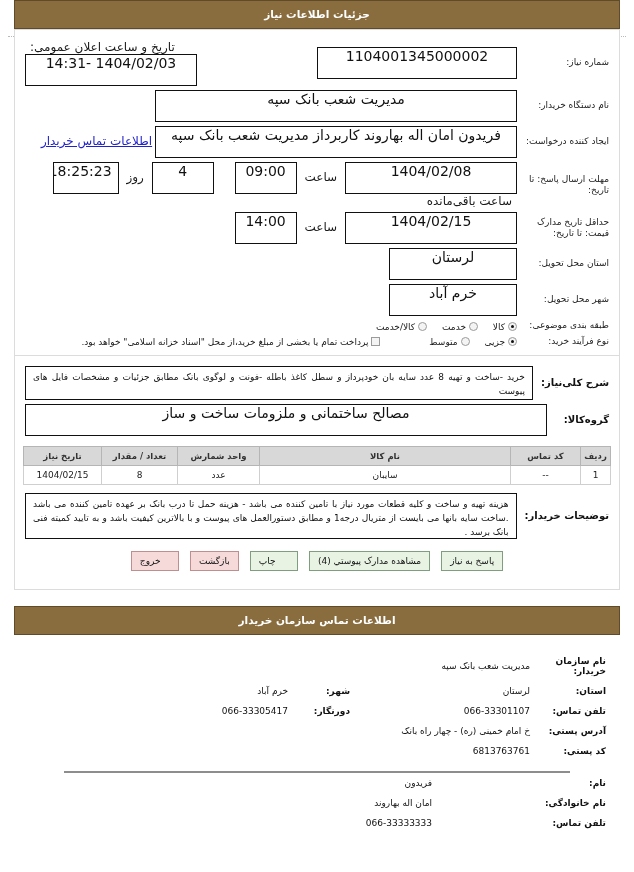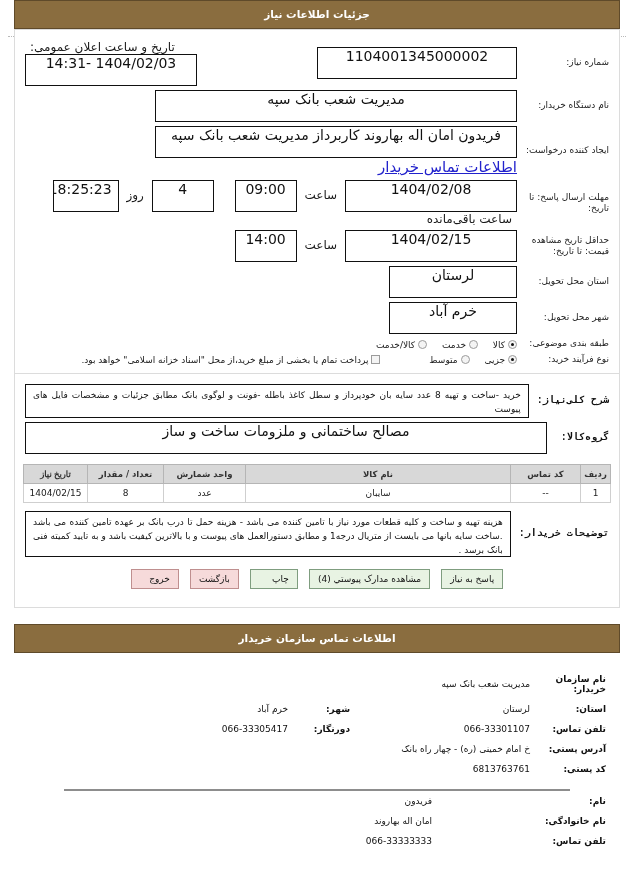--- a/index.html
+++ b/index.html
@@ -70,21 +70,21 @@
     white-space: nowrap;
   }
   .box.big { width: 362px; text-align: center; }
   .box.num { width: 200px; }
   .box.date { width: 172px; }
   .box.time { width: 62px; }
   .box.days { width: 62px; }
   .box.clock { width: 66px; }
   .box.prov { width: 128px; }
   .inline-lbl { font-size: 12px; padding: 0 5px; color: #1a1a1a; white-space: nowrap; }
-  .link { color: #2222cc; font-size: 15px; white-space: nowrap; }
+  .link { color: #2222cc; font-size: 12px; white-space: nowrap; }
 
   .radio {
     display: inline-block;
     width: 9px; height: 9px;
     border: 1px solid #9b9b9b;
     border-radius: 50%;
     background: #f4f4f4;
     vertical-align: -1px;
     position: relative;
     margin-left: 3px;
@@ -102,21 +102,21 @@
     width: 9px; height: 9px;
     border: 1px solid #9b9b9b;
     background: #f4f4f4;
     vertical-align: -1px;
     margin-left: 3px;
   }
   .optlbl { font-size: 9px; margin-left: 12px; color: #1a1a1a; }
 
   .note { font-size: 9px; color: #1a1a1a; }
 
-  .sec-title { font-weight: bold; font-size: 10px; color: #111; white-space: nowrap; font-family: Liberation Mono, monospace; }
+  .sec-title { font-weight: bold; font-size: 10px; color: #111; white-space: nowrap; }
   .textarea {
     border: 1px solid #111;
     background: #fff;
     font-size: 9px;
     line-height: 1.55;
     padding: 4px 7px;
     color: #111;
     text-align: justify;
   }
   .hdr-sub { font-weight: bold; font-size: 10px; color: #111; padding: 6px 0 4px 0; text-align: right; }
@@ -142,21 +142,21 @@
   .btnrow { text-align: center; padding: 8px 0 10px 0; }
   .btn {
     display: inline-block;
     font-size: 9px;
     padding: 2px 8px;
     margin: 0 3px;
     border: 1px solid #7f9d7f;
     background: #e8f3e3;
     color: #111;
     min-width: 48px;
-    text-align: right;
+    text-align: left;
     line-height: 14px;
   }
   .btn.red { background: #f6dada; border-color: #bf8f8f; }
 
   table.contact { width: 100%; border-collapse: collapse; font-size: 9px; }
   table.contact td { padding: 5px 4px; color: #111; }
   td.clbl { text-align: right; font-weight: bold; width: 76px; font-size: 9px; }
   td.cval { text-align: right; font-size: 9px; width: 180px; }
   td.clbl2 { text-align: right; font-weight: bold; width: 62px; font-size: 9px; }
   td.cval2 { text-align: right; font-size: 9px; }
@@ -223,21 +223,21 @@
             <span class="box date">1404/02/08</span>
             <span class="inline-lbl">ساعت</span>
             <span class="box time">09:00</span>
             <span class="box days" style="margin-right:18px;">4</span>
             <span class="inline-lbl">روز</span>
             <span class="box clock">18:25:23</span>
             <span class="inline-lbl">ساعت باقی‌مانده</span>
           </td>
         </tr>
         <tr>
-          <td class="lbl">حداقل تاریخ مشاهده قیمت: تا تاریخ:</td>
+          <td class="lbl">حداقل تاریخ مدارک قیمت: تا تاریخ:</td>
           <td colspan="2" style="text-align:right;">
             <span class="box date">1404/02/15</span>
             <span class="inline-lbl">ساعت</span>
             <span class="box time">14:00</span>
           </td>
         </tr>
         <tr>
           <td class="lbl">استان محل تحویل:</td>
           <td colspan="2" style="text-align:right;">
             <span class="box prov">لرستان</span>
@@ -295,21 +295,21 @@
 
       <div style="padding:8px 2px 0 2px;">
         <table class="grid">
           <thead>
             <tr>
               <th style="width:30px;">ردیف</th>
               <th style="width:70px;">کد تماس</th>
               <th>نام کالا</th>
               <th style="width:82px;">واحد شمارش</th>
               <th style="width:76px;">تعداد / مقدار</th>
-              <th style="width:64px;font-family:Liberation Serif, serif;">تاریخ نیاز</th>
+              <th style="width:78px;">تاریخ نیاز</th>
             </tr>
           </thead>
           <tbody>
             <tr>
               <td>1</td>
               <td>--</td>
               <td>سایبان</td>
               <td>عدد</td>
               <td>8</td>
               <td>1404/02/15</td>

